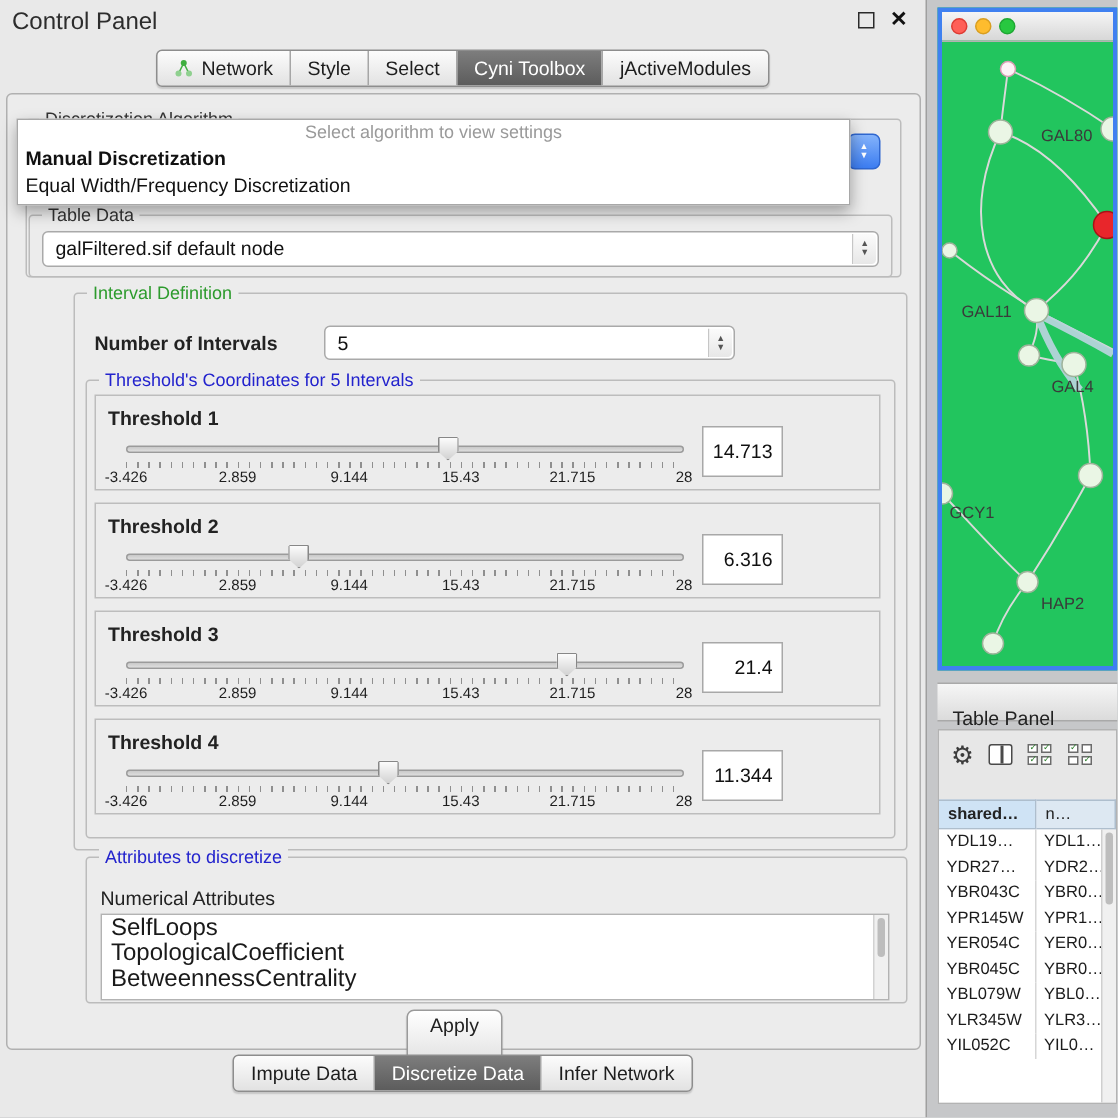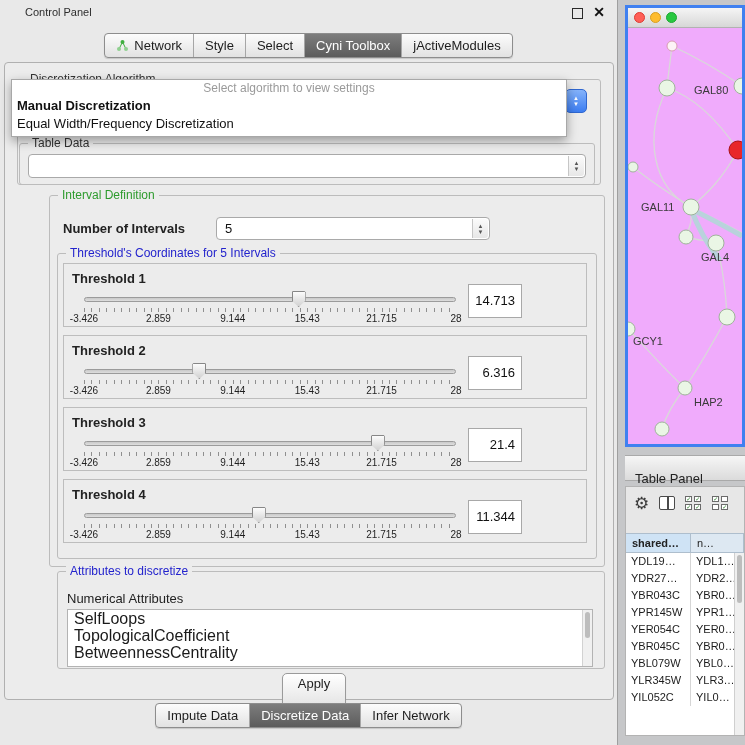--- a/index.html
+++ b/index.html
@@ -2,21 +2,21 @@
 <html style="--focus-blue: #3f80f0; --selected-tab: #7d7d7d; --group-title-green: #2d9b2d; --group-title-blue: #2323cd; --traffic-red: #ff5f57; --traffic-yellow: #febc2e; --traffic-green: #28c840; --header-selected: #cfe3f5; --node-red: #e8262b;"><head>
 <meta charset="utf-8">
 <style>
   *{margin:0;padding:0;box-sizing:border-box;}
   html,body{width:745px;height:745px;overflow:hidden;background:#c6c7c9;
     font-family:"Liberation Sans",sans-serif;font-size:13px;color:#222;position:relative;}
 
   
   #control-window{position:absolute;left:0;top:0;width:618px;height:745px;background:#e9e9e9;border-right:1px solid #9f9f9f;}
   #titlebar{position:absolute;left:0;top:0;right:0;height:26px;}
-  #titlebar .title{position:absolute;left:8px;top:6px;font-size:11px;color:#2d2d2d;margin-left:17px;}
+  #titlebar .title{position:absolute;left:8px;top:6px;font-size:16px;color:#2d2d2d;}
   #float-btn{position:absolute;right:34px;top:8px;width:11px;height:11px;border:1.5px solid #2a2a2a;background:transparent;}
   #close-btn{position:absolute;right:12px;top:4px;font-size:14px;font-weight:bold;color:#111;cursor:default;}
 
   .tabrow{position:absolute;left:0;right:0;display:flex;justify-content:center;}
   #top-tabs{top:33px;}
   #bottom-tabs{top:703px;}
   .tabgroup{display:flex;border:1px solid #8d8d8d;border-radius:4px;overflow:hidden;background:linear-gradient(#fcfcfc,#e2e2e2);box-shadow:0 1px 1px rgba(0,0,0,.15);}
   .tab{padding:4px 11px;font-size:13px;color:#1d1d1d;border-right:1px solid #a6a6a6;display:flex;align-items:center;gap:5px;white-space:nowrap;}
   .tab:last-child{border-right:none;}
   .tab.selected{background:linear-gradient(var(--selected-tab,#7d7d7d),#5c5c5c);color:#fff;}
@@ -65,28 +65,28 @@
     font-size:13px;text-align:right;padding-right:6px;line-height:32px;color:#111;}
 
   
   #attr-group{left:52px;top:508px;width:548px;height:98px;}
   .attr-sublabel{position:absolute;left:62px;top:528px;font-weight:normal;font-size:13px;}
   #attr-list{position:absolute;left:62px;top:546px;width:526px;height:58px;background:#fff;border:1px solid #b3b3b3;overflow:hidden;}
   .attr-item{height:17px;line-height:17px;padding-left:6px;font-size:16px;color:#1a1a1a;}
   .vscroll{position:absolute;right:0;top:0;bottom:0;width:10px;background:#f0f0f0;border-left:1px solid #d2d2d2;}
   .vthumb{position:absolute;left:2px;top:2px;width:5px;height:26px;background:#bdbdbd;border-radius:3px;}
 
-  #apply-btn{position:absolute;left:277px;top:610px;width:64px;height:36px;border:1px solid #9a9a9a;border-radius:5px;
+  #apply-btn{position:absolute;left:266px;top:610px;width:64px;height:36px;border:1px solid #9a9a9a;border-radius:5px;
     background:linear-gradient(#ffffff,#e2e2e2);text-align:center;line-height:20px;font-size:13px;box-shadow:0 1px 1px rgba(0,0,0,.12);}
 
   
   .net-icon{width:13px;height:13px;display:inline-block;}
 
   
-  #net-window{position:absolute;left:625px;top:5px;width:120px;height:442px;border:3px solid var(--focus-blue,#3f80f0);background:#f0abfc;}
+  #net-window{position:absolute;left:625px;top:5px;width:120px;height:442px;border:3px solid var(--focus-blue,#3f80f0);background:#22c55e;}
   #net-titlebar{position:absolute;left:0;right:0;top:0;height:20px;background:linear-gradient(#f5f5f5,#d7d7d7);border-bottom:1px solid #b2b2b2;}
   .traffic{position:absolute;top:4px;width:11px;height:11px;border-radius:50%;}
   .t-red{left:6px;background:var(--traffic-red,#ff5f57);border:1px solid #dd3b33;}
   .t-yellow{left:22px;background:var(--traffic-yellow,#febc2e);border:1px solid #d89e20;}
   .t-green{left:38px;background:var(--traffic-green,#28c840);border:1px solid #1ea733;}
   #net-canvas{position:absolute;left:0;top:20px;right:0;bottom:0;}
   #net-canvas svg{width:100%;height:100%;display:block;}
   .edge{fill:none;stroke:#d9d9d9;stroke-width:1.3;}
   .edge-teal{fill:none;stroke:#b5d4da;stroke-width:5;opacity:.95;}
   .node{fill:#eaf6e5;stroke:#9fb39b;stroke-width:1;}
@@ -168,20 +168,21 @@
     </div>
     <div id="algo-popup">
       <div class="popup-placeholder">Select algorithm to view settings</div>
       <div class="popup-option bold">Manual Discretization</div>
       <div class="popup-option">Equal Width/Frequency Discretization</div>
     </div>
 
     <div id="tabledata-group" class="group">
       <span class="gtitle">Table Data</span>
       <div id="tabledata-combo" class="combo">
+        <span class="combo-text">galFiltered.sif default node</span>
         <span class="stepper">
           <span>▲</span>
           <span>▼</span>
         </span>
       </div>
     </div>
 
     <div id="interval-group" class="group">
       <span class="gtitle green">Interval Definition</span>
     </div>

